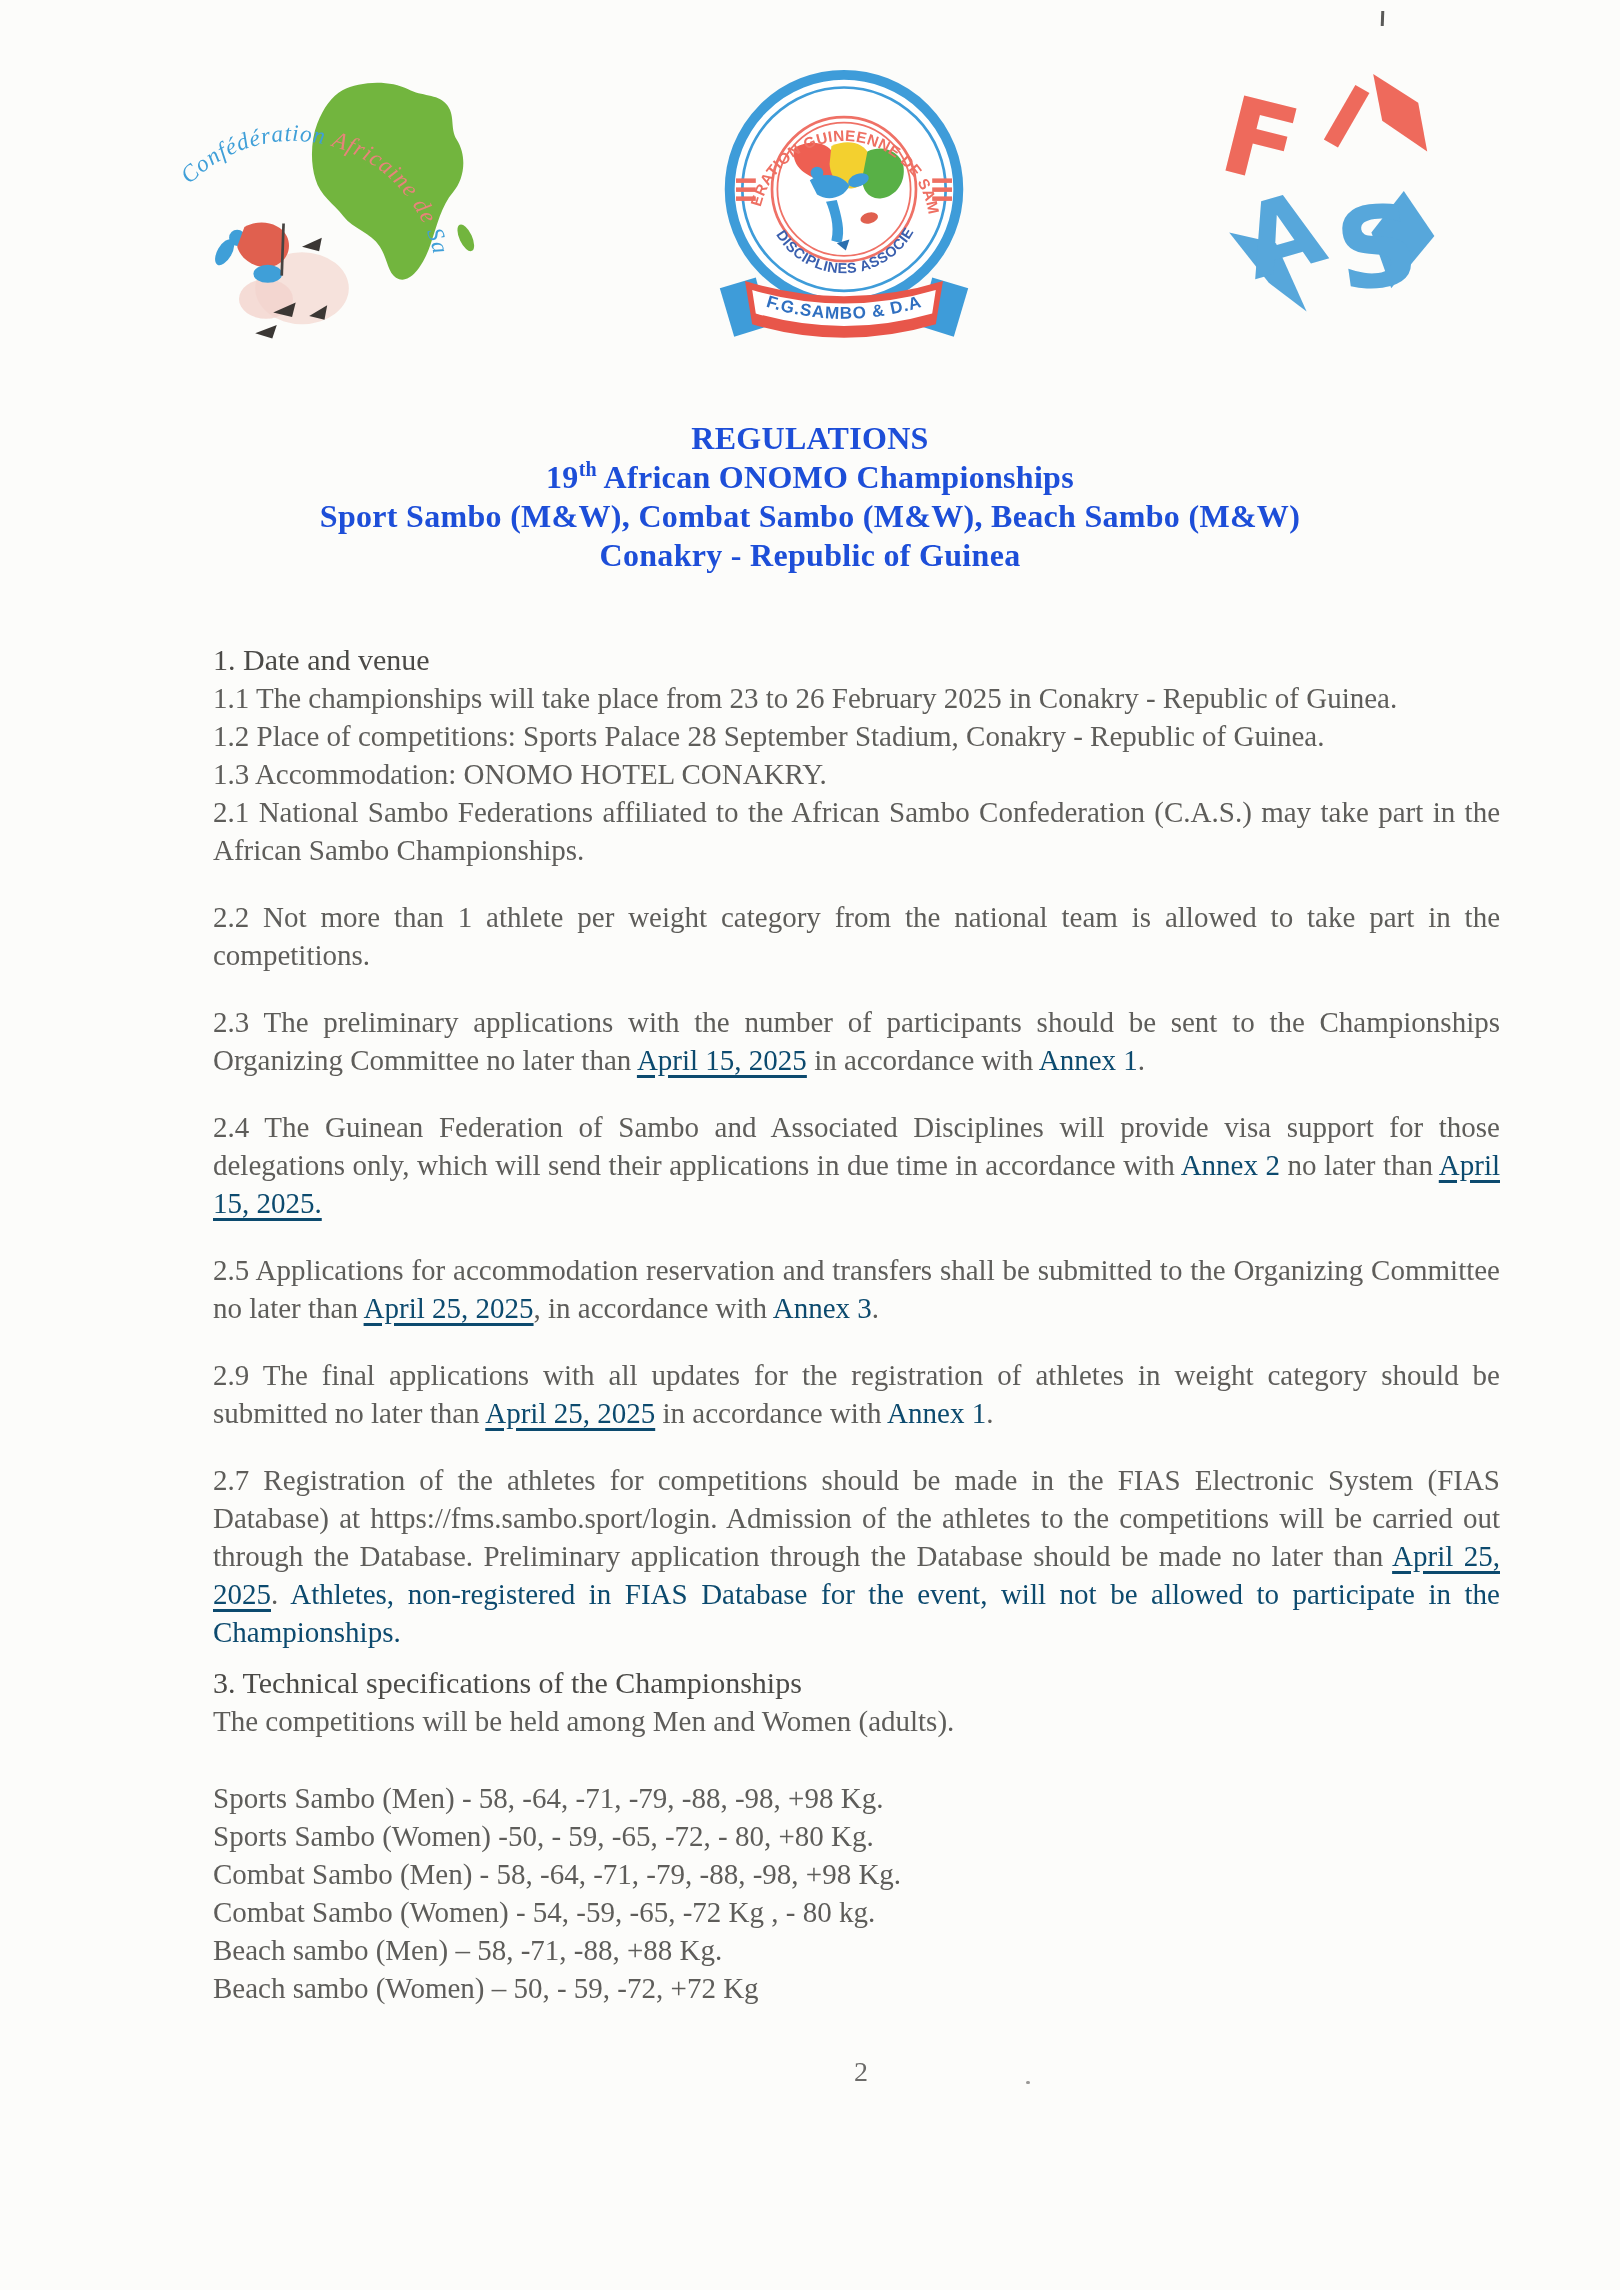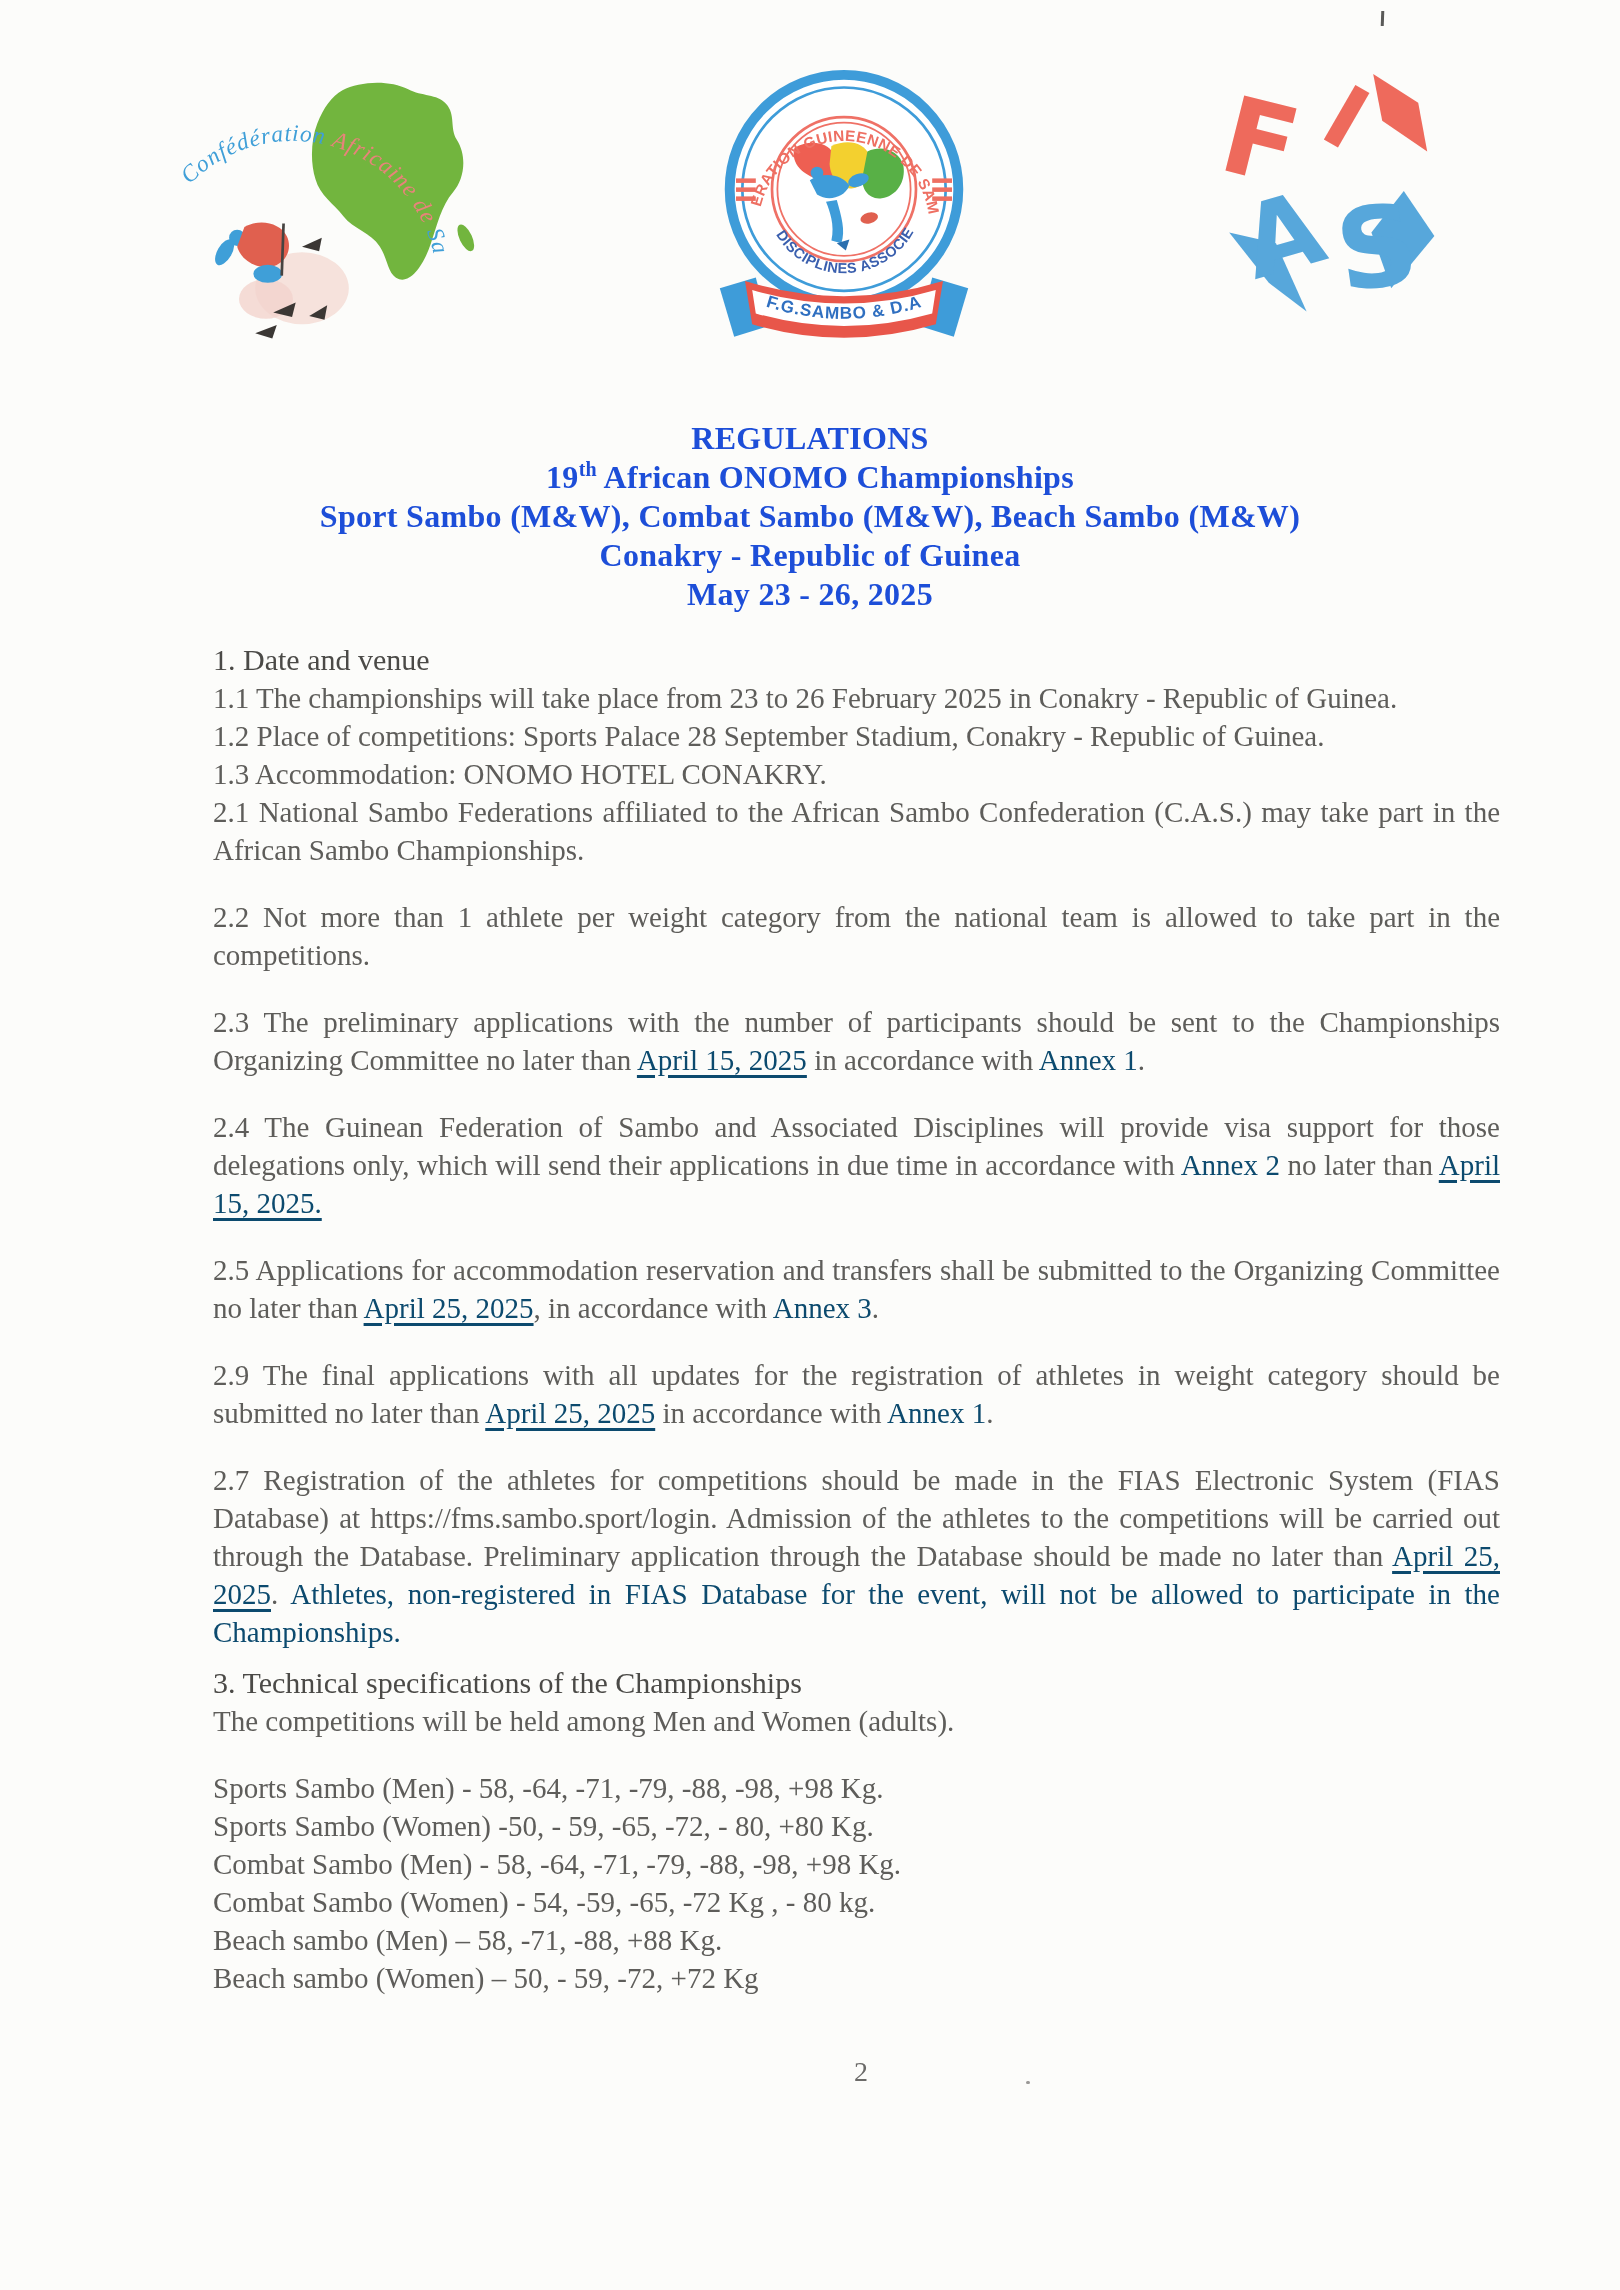--- a/index.html
+++ b/index.html
@@ -31,21 +31,21 @@
   .content{
     position:absolute;top:641px;left:213px;width:1287px;
     font-size:29px;line-height:38px;color:#5e5d5a;
   }
   .sec-heading{font-weight:normal;font-size:30px;color:#4b4a47;}
   .mt-h{margin-top:12.6px;}
   .para{margin-top:29px;text-align:justify;}
   .plain-line{text-align:left;}
   .b{font-weight:normal;color:#0c4a6e;}
   .u{text-decoration:underline;text-decoration-thickness:2.7px;text-underline-offset:4.5px;}
-  .cats{margin-top:29px;}
+  .cats{margin-top:39px;}
   
   .page-number{
     position:absolute;top:2056px;left:0;width:100%;
     text-align:center;font-size:28px;color:#6b6a68;
     transform:translateX(51px);
   }
 </style>
 </head>
 <body>
 
@@ -141,21 +141,20 @@
     <text x="158" y="98" transform="rotate(30 170 70)" style="font:bold 96px 'DejaVu Sans', sans-serif;" fill="#ee6a5c">I</text>
     <text x="64" y="240" transform="rotate(-16 100 200)" style="font:bold 112px 'DejaVu Sans', sans-serif;" fill="#57a7db">A</text>
     <text x="168" y="258" transform="rotate(-8 200 215)" style="font:bold 124px 'DejaVu Sans', sans-serif;" fill="#57a7db">S</text>
   </svg>
 
   <div class="title-block">
     <div>REGULATIONS</div>
     <div><span>19</span><sup>th</sup><span> African ONOMO Championships</span></div>
     <div>Sport Sambo (M&amp;W), Combat Sambo (M&amp;W), Beach Sambo (M&amp;W)</div>
     <div>Conakry - Republic of Guinea</div>
-    <div>May 23 - 26, 2025</div>
   </div>
 
   <div class="content">
 
     <div class="sec-heading">1. Date and venue</div>
     <div class="plain-line">1.1 The championships will take place from 23 to 26 February 2025 in Conakry - Republic of Guinea.</div>
     <div class="plain-line">1.2 Place of competitions: Sports Palace 28 September Stadium, Conakry - Republic of Guinea.</div>
     <div class="plain-line">1.3 Accommodation: ONOMO HOTEL CONAKRY.</div>
 
     <div class="para" style="margin-top:0;"><span>2.1 National Sambo Federations affiliated to the African Sambo Confederation (C.A.S.) may take part in the African Sambo Championships.</span></div>

